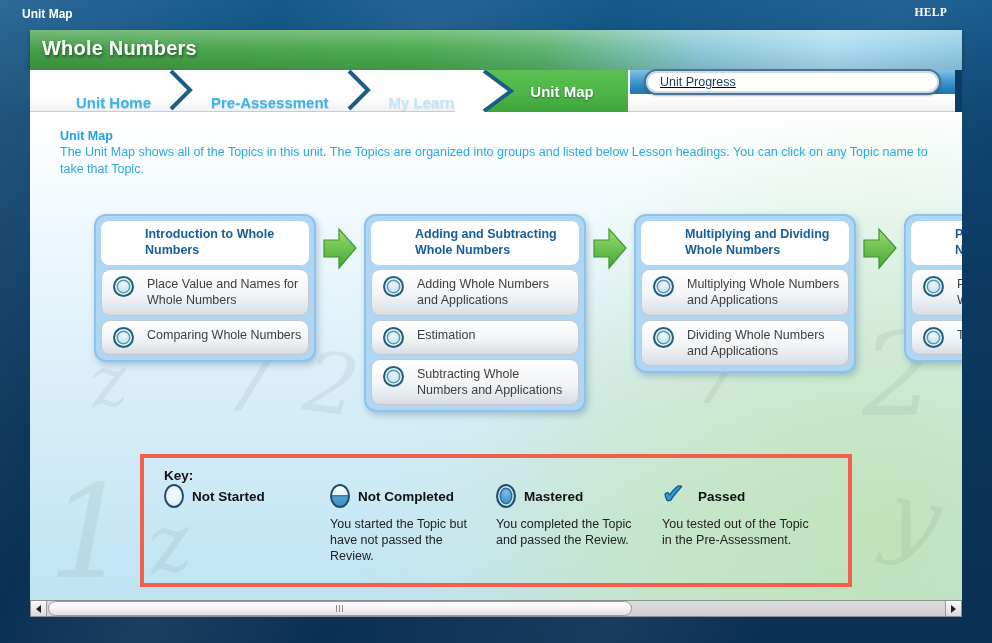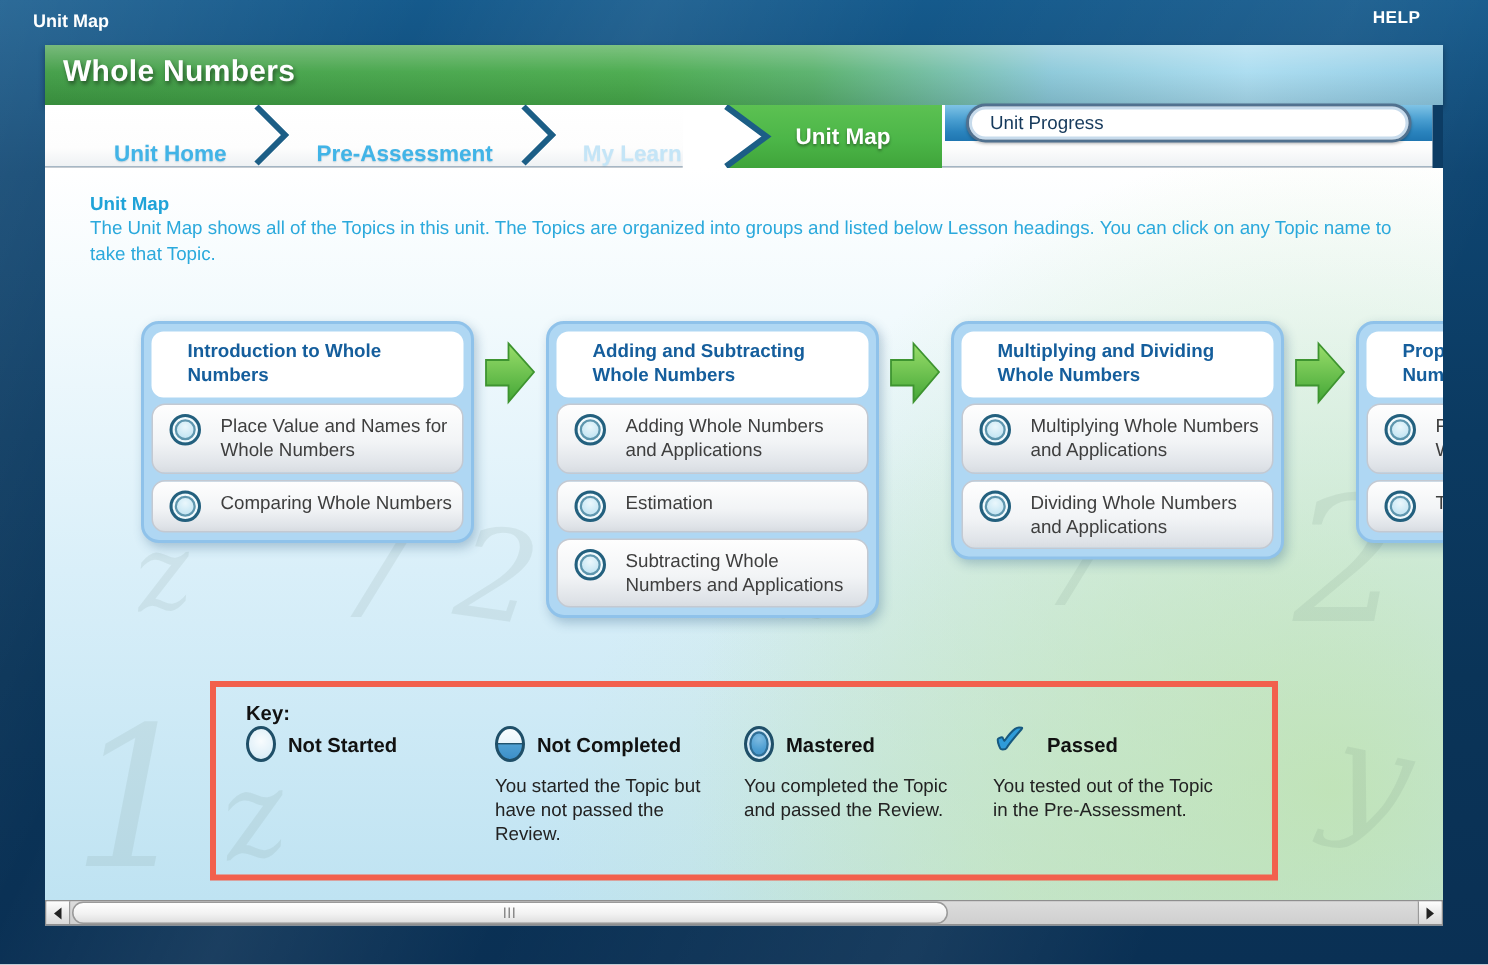--- a/index.html
+++ b/index.html
@@ -7,21 +7,21 @@
   body { font-family:"Liberation Sans", sans-serif; overflow:hidden; }
 
   .page {
     position:relative; width:992px; height:643px; overflow:hidden;
     background:
       linear-gradient(115deg, rgba(255,255,255,.10) 0%, rgba(255,255,255,0) 22%, rgba(255,255,255,.07) 34%, rgba(255,255,255,0) 48%, rgba(255,255,255,.06) 70%, rgba(255,255,255,0) 82%),
       linear-gradient(180deg, #155A8C 0%, #0E4571 18%, #0B3A61 45%, #0A3458 70%, #0A3054 100%);
   }
 
   .topbar-title { position:absolute; left:22px; top:7px; color:#fff; font-size:12px; font-weight:bold; }
-  .help-link    { position:absolute; right:45px; top:6px; color:#fff; font-size:11.5px; font-weight:bold; letter-spacing:.3px; cursor:pointer; }
+  .help-link    { position:absolute; right:45px; top:6px; color:#fff; font-size:11.5px; font-weight:bold; letter-spacing:.3px; cursor:pointer;font-family:Liberation Serif, serif; }
 
   .panel { position:absolute; left:30px; top:30px; width:932px; height:587px; }
 
   
   .unit-header {
     position:absolute; left:0; top:0; width:100%; height:40px;
     background:
       linear-gradient(180deg, rgba(255,255,255,.30) 0%, rgba(255,255,255,.05) 45%, rgba(0,0,0,.10) 100%),
       linear-gradient(90deg, #3E9C43 0%, #46A94A 42%, #56B06A 55%, #8AC8D9 72%, #A9DCF0 86%, #8FCBE4 100%);
     box-shadow:0 2px 4px rgba(0,0,0,.35);
@@ -50,21 +50,21 @@
   .tab-active {
     position:absolute; left:452px; top:0; width:146px; height:42px;
     background:linear-gradient(180deg,#5CC152 0%,#4CB648 55%,#3FA43A 100%);
     display:flex; align-items:center; justify-content:center; cursor:default;
   }
   .tab-active span { color:#fff; font-size:15px; font-weight:bold; text-shadow:0 1px 2px rgba(0,0,0,.4); padding-left:14px; }
 
   .progress-bar {
     position:absolute; left:600px; top:0; width:325px; height:24px;
     background:linear-gradient(180deg,#7FC3E6 0%,#4A9FD1 40%,#2A83BD 75%,#1F76B1 100%);
-    display:flex; align-items:center; padding:0 14px;
+    display:flex; align-items:center; padding:0 14px;text-decoration:underline;
   }
   .progress-pill {
     width:100%; height:26px; background:#fff; border:2px solid #51718F; border-radius:14px;
     box-shadow:inset 0 0 0 2px #C7DBEC, 0 1px 2px rgba(0,0,0,.25);
     display:flex; align-items:center; padding:0 14px; cursor:pointer;
   }
   .progress-pill span { font-size:12.5px; color:#163A5C; }
   .tabstrip-end { position:absolute; right:0; top:0; width:7px; height:42px; background:#0C3C64; }
 
   
@@ -83,21 +83,21 @@
   .intro-body  { color:#2BA9DC; font-size:12.5px; line-height:1.32; margin-top:1px; }
 
   
   .map-row { position:absolute; left:64px; top:102px; display:flex; align-items:flex-start; width:1200px; }
   .lesson-box {
     flex:0 0 222px; width:222px; background:#AFD7F3; border:2px solid #8FC2EA; border-radius:12px;
     padding:5px; box-shadow:2px 3px 7px rgba(40,90,130,.30);
   }
   .lesson-title {
     background:#fff; border-radius:8px; min-height:44px; display:flex; align-items:center;
-    padding:5px 8px 5px 24px; color:#155E9C; font-size:12.5px; font-weight:bold; line-height:1.25;
+    padding:5px 8px 5px 44px; color:#155E9C; font-size:12.5px; font-weight:bold; line-height:1.25;
     white-space:pre-line; cursor:default;
   }
   .topic-item {
     margin-top:4px; border-radius:9px; border:1px solid #C3C9D2;
     background:linear-gradient(180deg,#FEFEFE 0%,#F2F4F6 55%,#DFE3E8 90%,#D8DCE1 100%);
     display:flex; padding:6px 6px 6px 11px; gap:13px; cursor:pointer;
   }
   .topic-item span.topic-label { font-size:12.5px; color:#3E3E3E; line-height:1.3; white-space:pre-line; }
 
   .status-icon {

